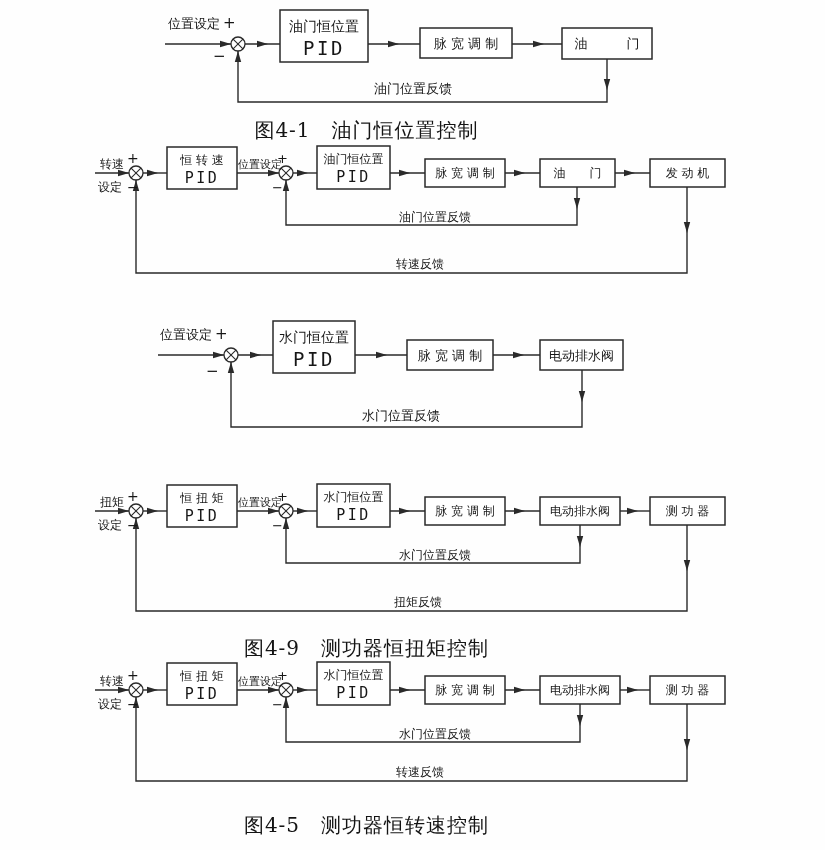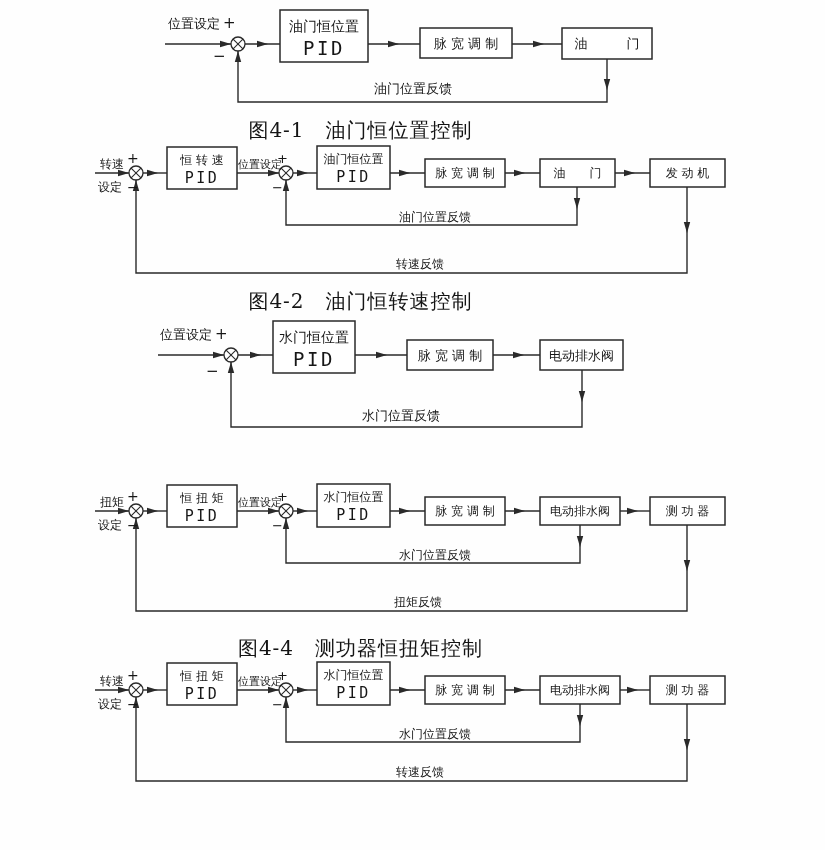--- a/index.html
+++ b/index.html
@@ -7,21 +7,21 @@
     width:825px;height:850px;position:relative;overflow:hidden;
     background:#fefefe;
     font-family:"DejaVu Sans","Liberation Sans",sans-serif;
     color:#1c1c1c;
   }
   #stage{position:absolute;left:0;top:0;width:825px;height:850px;}
   svg{position:absolute;left:0;top:0;}
   .caption{
     position:absolute;left:0;width:721px;text-align:center;
     font-family:"DejaVu Serif","Liberation Serif",serif;
-    font-size:20px;color:#141414;letter-spacing:1px;white-space:pre;
+    font-size:20px;color:#141414;letter-spacing:1px;white-space:pre;padding-left:6px;
   }
 </style>
 </head>
 <body>
 
 <div id="stage">
   <svg id="canvas" width="825" height="850" viewBox="0 0 825 850">
       <g>
         <polyline points="165,44 231,44" fill="none" stroke="#2a2a2a" stroke-width="1.4"></polyline>
         <polyline points="245,44 280,44" fill="none" stroke="#2a2a2a" stroke-width="1.4"></polyline>
@@ -235,15 +235,15 @@
         <text x="127" y="709" font-size="14" fill="#161616" text-anchor="start" font-family="&quot;DejaVu Sans&quot;,&quot;Liberation Sans&quot;,sans-serif">−</text>
         <text x="238" y="685" font-size="11" fill="#161616" text-anchor="start" font-family="&quot;DejaVu Sans&quot;,&quot;Liberation Sans&quot;,sans-serif">位置设定</text>
         <text x="277" y="680" font-size="13" fill="#161616" text-anchor="start" font-family="&quot;DejaVu Sans&quot;,&quot;Liberation Sans&quot;,sans-serif">+</text>
         <text x="272" y="709" font-size="13" fill="#161616" text-anchor="start" font-family="&quot;DejaVu Sans&quot;,&quot;Liberation Sans&quot;,sans-serif">−</text>
         <text x="435" y="738" font-size="12" fill="#161616" text-anchor="middle" font-family="&quot;DejaVu Sans&quot;,&quot;Liberation Sans&quot;,sans-serif">水门位置反馈</text>
         <text x="420" y="776" font-size="12" fill="#161616" text-anchor="middle" font-family="&quot;DejaVu Sans&quot;,&quot;Liberation Sans&quot;,sans-serif">转速反馈</text>
       </g>
     </svg>
 
   <div class="caption" style="top:117px">图4-1　油门恒位置控制</div>
-  <div class="caption" style="top:288px">图4-2　油门恒转速控制</div>
-  <div class="caption" style="top:635px">图4-4　测功器恒扭矩控制</div>
+  <div class="caption" style="top:635px">图4-9　测功器恒扭矩控制</div>
+  <div class="caption" style="top:812px">图4-5　测功器恒转速控制</div>
 </div>
 
 </body></html>

